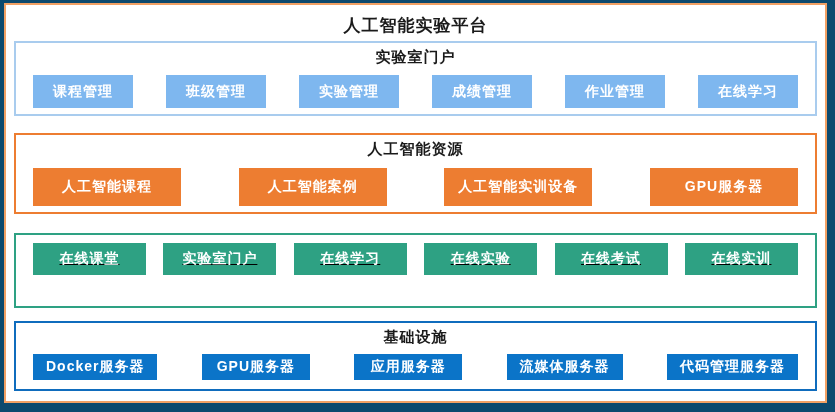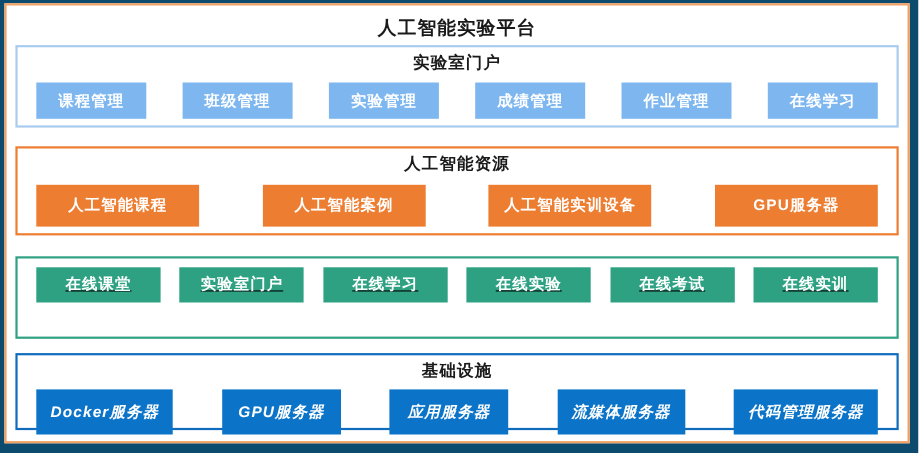--- a/index.html
+++ b/index.html
@@ -74,21 +74,21 @@
   .sec-ai { border-color: #ED7D31; height: 81px; margin-bottom: 19px; }
   .sec-ai .btn-row { margin-top: 9px; }
   .sec-ai .btn { background: #ED7D31; width: 148px; height: 38px; }
   
   .sec-cloud { border-color: #2EA183; height: 75px; margin-bottom: 13px; }
   .sec-cloud .btn-row { margin-top: 8px; text-decoration: underline; }
   .sec-cloud .btn { background: #2EA183; width: 113px; height: 32px; }
   
   .sec-infra { border-color: #0F6CBD; height: 70px; }
   .sec-infra .btn-row { margin-top: 7px; }
-  .sec-infra .btn { background: #0B74C8; height: 41px; min-width: 108px; padding: 0 13px; font-style: italic; }
+  .sec-infra .btn { background: #0B74C8; height: 26px; min-width: 108px; padding: 0 13px; }
 </style>
 </head>
 <body>
 
 <div class="canvas">
   <div class="outer-frame">
 
     <div class="page-title">人工智能实验平台</div>
 
     <div class="section sec-portal">

